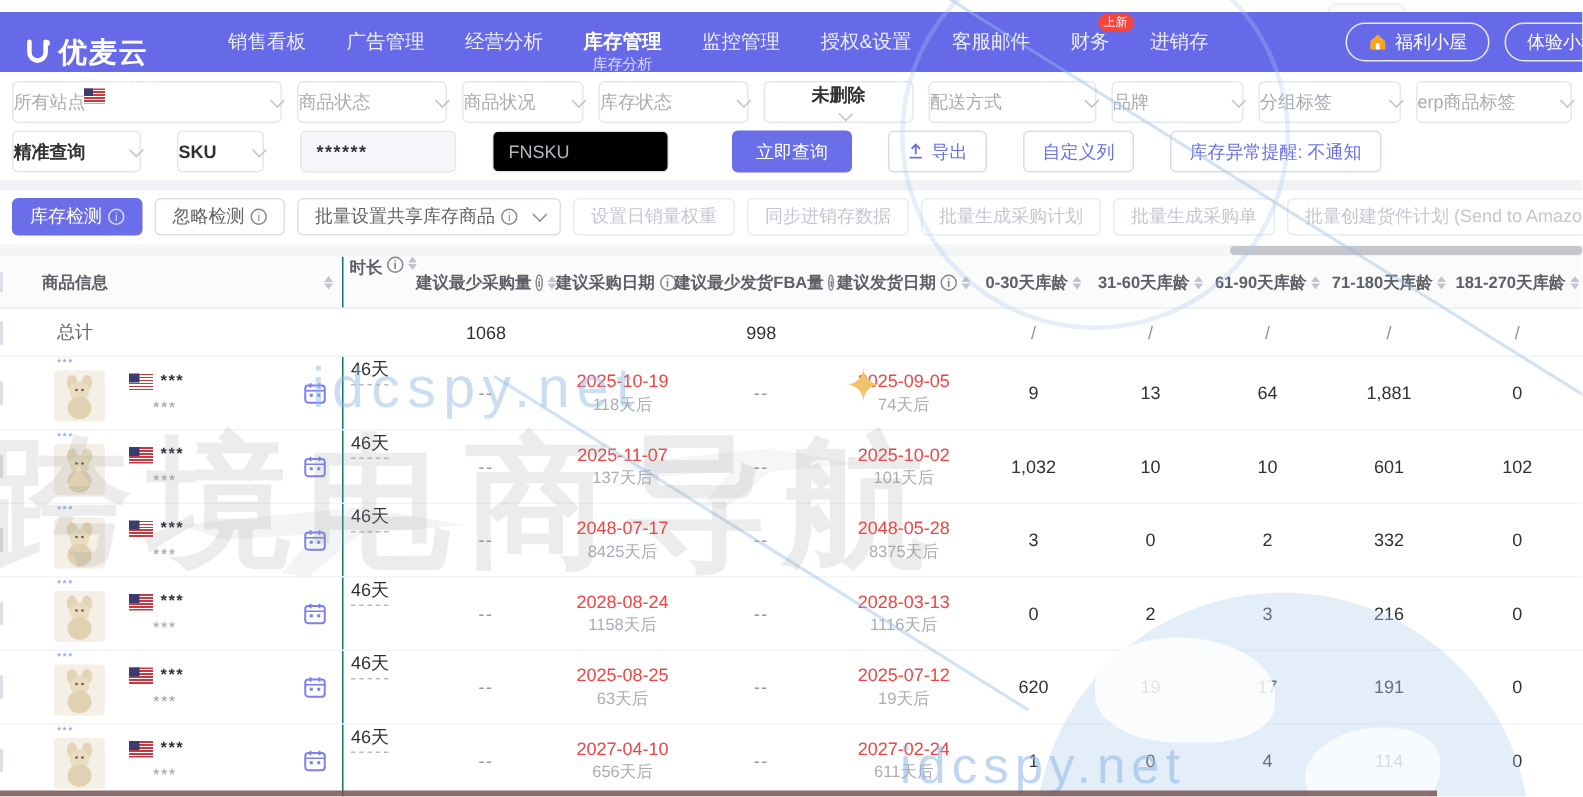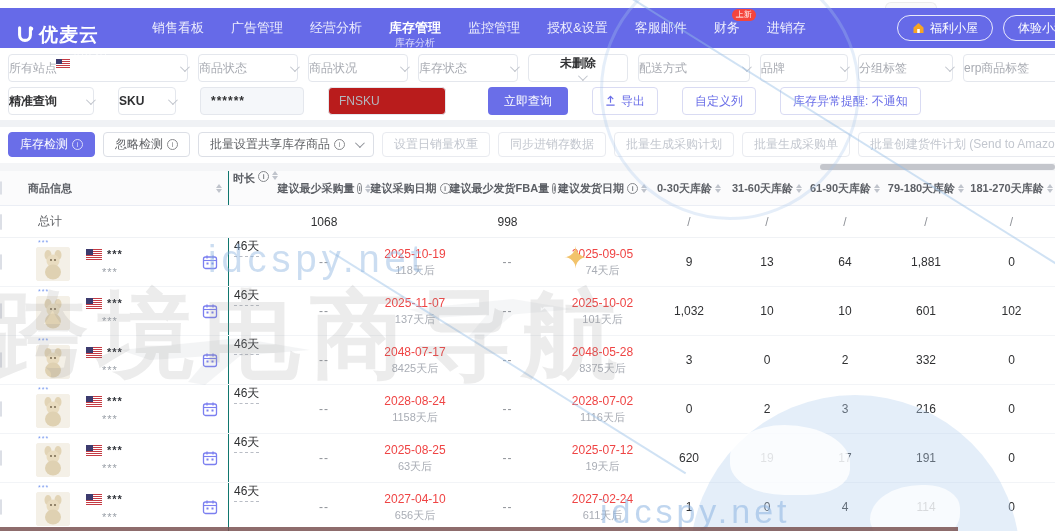--- a/index.html
+++ b/index.html
@@ -26,21 +26,21 @@
   .appbar-actions { position:absolute; right:-26px; top:7px; display:flex; gap:10px; }
   .pill { border:1px solid rgba(255,255,255,.85); border-radius:14px; height:26px; display:flex; align-items:center; gap:5px; padding:0 14px; font-size:12px; color:#fff; background:transparent; cursor:pointer; white-space:nowrap; }
 
   
   .frow { display:flex; align-items:center; gap:10px; padding:6px 8px 2px 8px; }
   .select { height:28px; border:1px solid #e4e7ed; border-radius:4px; display:flex; align-items:center; justify-content:space-between; padding:0 0; color:#a8abb2; background:#fff; cursor:pointer; flex:0 0 auto; }
   .select .lbl { overflow:hidden; white-space:nowrap; }
   .select.dark .lbl { color:#303133; font-weight:bold; }
   .chev { width:7px; height:7px; border-right:1.4px solid #c0c4cc; border-bottom:1.4px solid #c0c4cc; transform:rotate(45deg) translateY(-2px); flex:0 0 auto; margin-left:6px; }
   .qrow { display:flex; align-items:center; gap:24px; padding:3px 8px 5px 8px; }
-  .inputbox { height:28px; border:1px solid #e4e7ed; border-radius:4px; display:flex; align-items:center; padding:0 10px; background:#b91c1c; flex:0 0 auto; }
+  .inputbox { height:28px; border:1px solid #e4e7ed; border-radius:4px; display:flex; align-items:center; padding:0 10px; background:#000000; flex:0 0 auto; }
   .inputbox.gray { background:#f5f7fa; color:#303133; font-weight:bold; letter-spacing:1px; }
   .inputbox .ph { color:#b4b8bf; }
   .btn-primary { height:28px; background:#6a6ee8; color:#fff; border:none; border-radius:4px; padding:0 16px; font-size:12px; cursor:pointer; flex:0 0 auto; }
   .btn-ghost { height:28px; background:#fff; color:#6a6ee8; border:1px solid #d9dbf3; border-radius:4px; padding:0 12px; font-size:12px; cursor:pointer; display:flex; align-items:center; gap:5px; flex:0 0 auto; white-space:nowrap; }
   .grayband { height:7px; background:#f0f2f5; }
 
   
   .toolbar { display:flex; align-items:center; gap:8px; padding:5px 8px 4px 8px; white-space:nowrap; }
   .tbtn { height:25px; border-radius:4px; padding:0 11px; font-size:12px; display:flex; align-items:center; gap:4px; flex:0 0 auto; cursor:pointer; border:1px solid #dcdfe6; background:#fff; color:#606266; }
   .tbtn.primary { background:#6a6ee8; border-color:#6a6ee8; color:#fff; }
@@ -165,21 +165,21 @@
 
 <div class="frow" id="filterRow1">
     <div class="select" style="width: 180px;">
       <span class="lbl">所有站点</span>
       <i class="chev"></i>
     </div>
     <div class="select" style="width: 100px;">
       <span class="lbl">商品状态</span>
       <i class="chev"></i>
     </div>
-    <div class="select" style="width: 100px;">
+    <div class="select" style="width: 81px;">
       <span class="lbl">商品状况</span>
       <i class="chev"></i>
     </div>
     <div class="select" style="width: 100px;">
       <span class="lbl">库存状态</span>
       <i class="chev"></i>
     </div>
     <div class="select dark" style="width: 100px; flex-direction: column;">
       <span class="lbl">未删除</span>
       <i class="chev"></i>
@@ -329,21 +329,21 @@
       </span>
     </div>
     <div class="th">
       <span>61-90天库龄</span>
       <span class="sort">
         <i class="up"></i>
         <i class="dn"></i>
       </span>
     </div>
     <div class="th">
-      <span>79-180天库龄</span>
+      <span>71-180天库龄</span>
       <span class="sort">
         <i class="up"></i>
         <i class="dn"></i>
       </span>
     </div>
     <div class="th">
       <span>181-270天库龄</span>
       <span class="sort">
         <i class="up"></i>
         <i class="dn"></i>
@@ -533,21 +533,21 @@
       <div class="lead cell-divider">
         <span>46天</span>
       </div>
       <div class="dash">--</div>
       <div class="datecell">
         <div class="d">2028-08-24</div>
         <div class="n">1158天后</div>
       </div>
       <div class="dash">--</div>
       <div class="datecell">
-        <div class="d">2028-07-02</div>
+        <div class="d">2028-03-13</div>
         <div class="n">1116天后</div>
       </div>
       <div class="num">0</div>
       <div class="num">2</div>
       <div class="num">3</div>
       <div class="num">216</div>
       <div class="num">0</div>
     </div>
     <div class="trow drow">
       <div><span class="cbox"></span></div>

